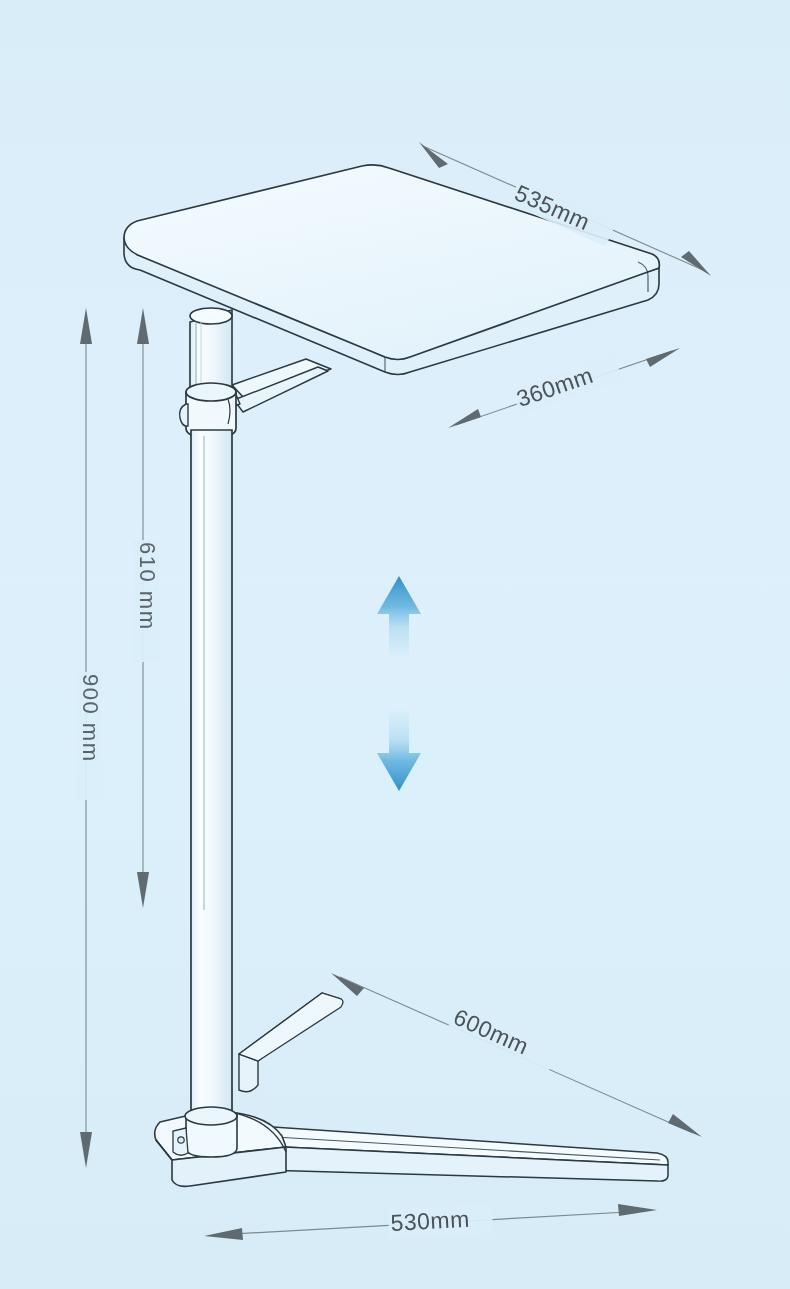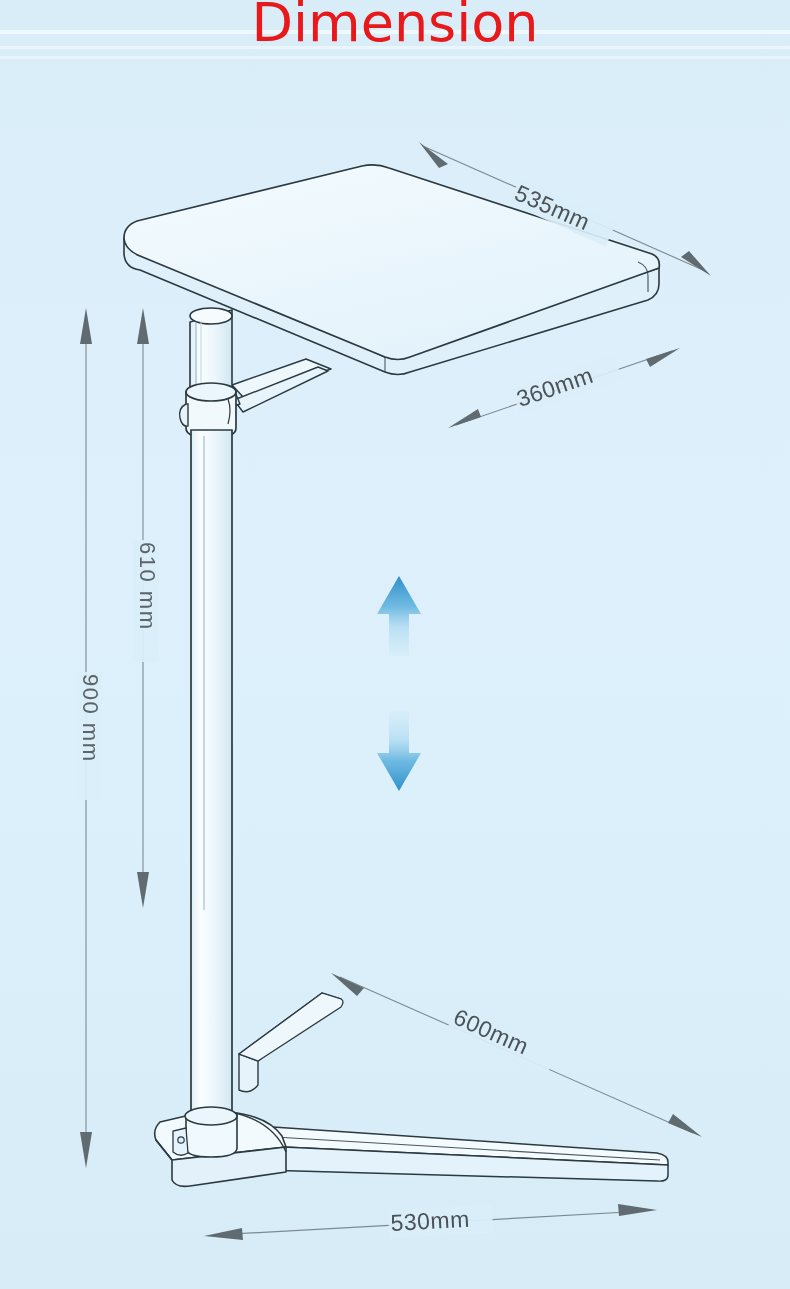--- a/index.html
+++ b/index.html
@@ -70,26 +70,20 @@
     font-size: 22px;
     fill: #5b6468;
     letter-spacing: 1.5px;
   }
 </style>
 </head>
 <body>
 
 <div id="page">
 
-  <div id="header-band">
-    <div class="hdr-stripe s1"></div>
-    <div class="hdr-stripe s2"></div>
-    <div class="hdr-stripe s3"></div>
-    <div id="page-title">Dimension</div>
-  </div>
 
   <svg id="drawing" viewBox="0 0 790 1289">
     <defs>
       <linearGradient id="upGrad" x1="0" y1="1" x2="0" y2="0">
         <stop offset="0%" stop-color="#8fcdea" stop-opacity="0.05"></stop>
         <stop offset="35%" stop-color="#7cc3e6" stop-opacity="0.35"></stop>
         <stop offset="62%" stop-color="#5cb0dd" stop-opacity="0.85"></stop>
         <stop offset="100%" stop-color="#2f90c9" stop-opacity="1"></stop>
       </linearGradient>
       <linearGradient id="downGrad" x1="0" y1="0" x2="0" y2="1">

